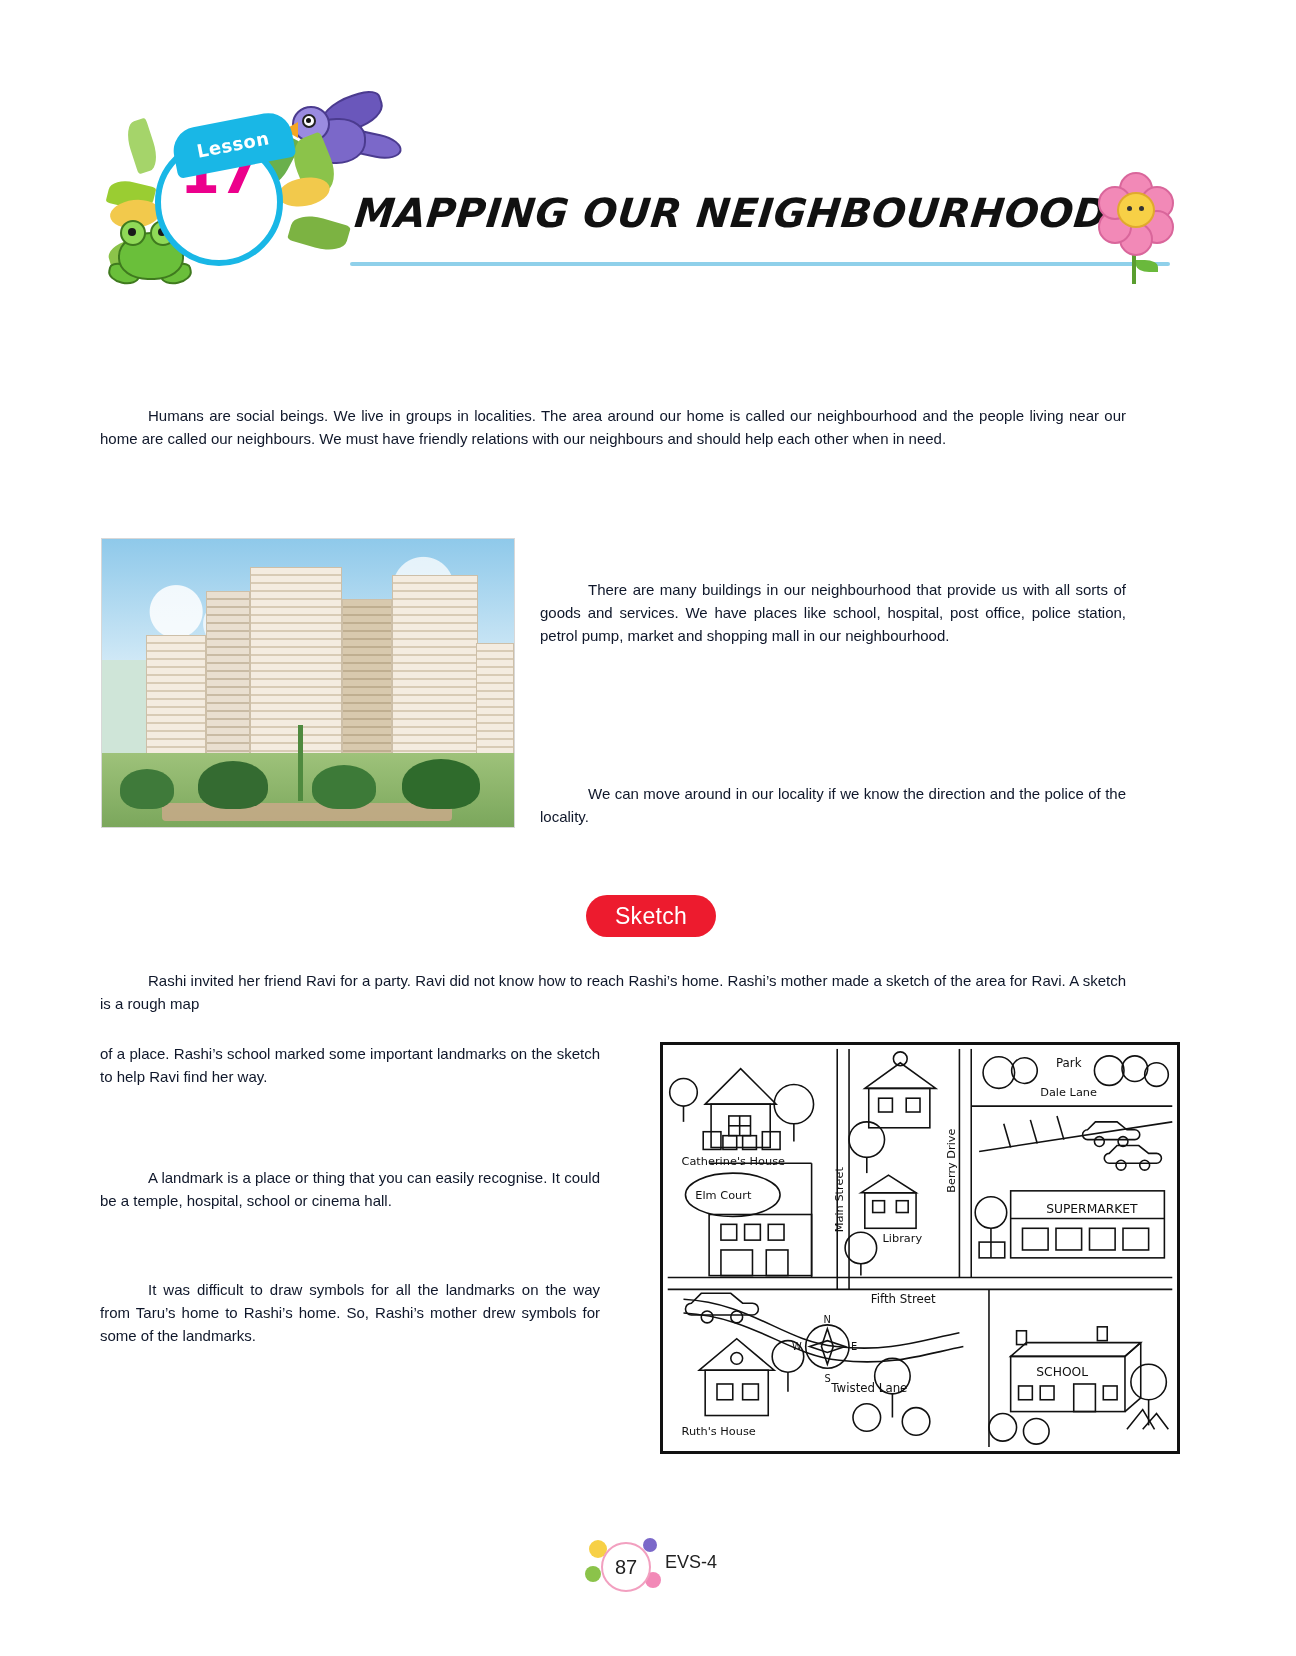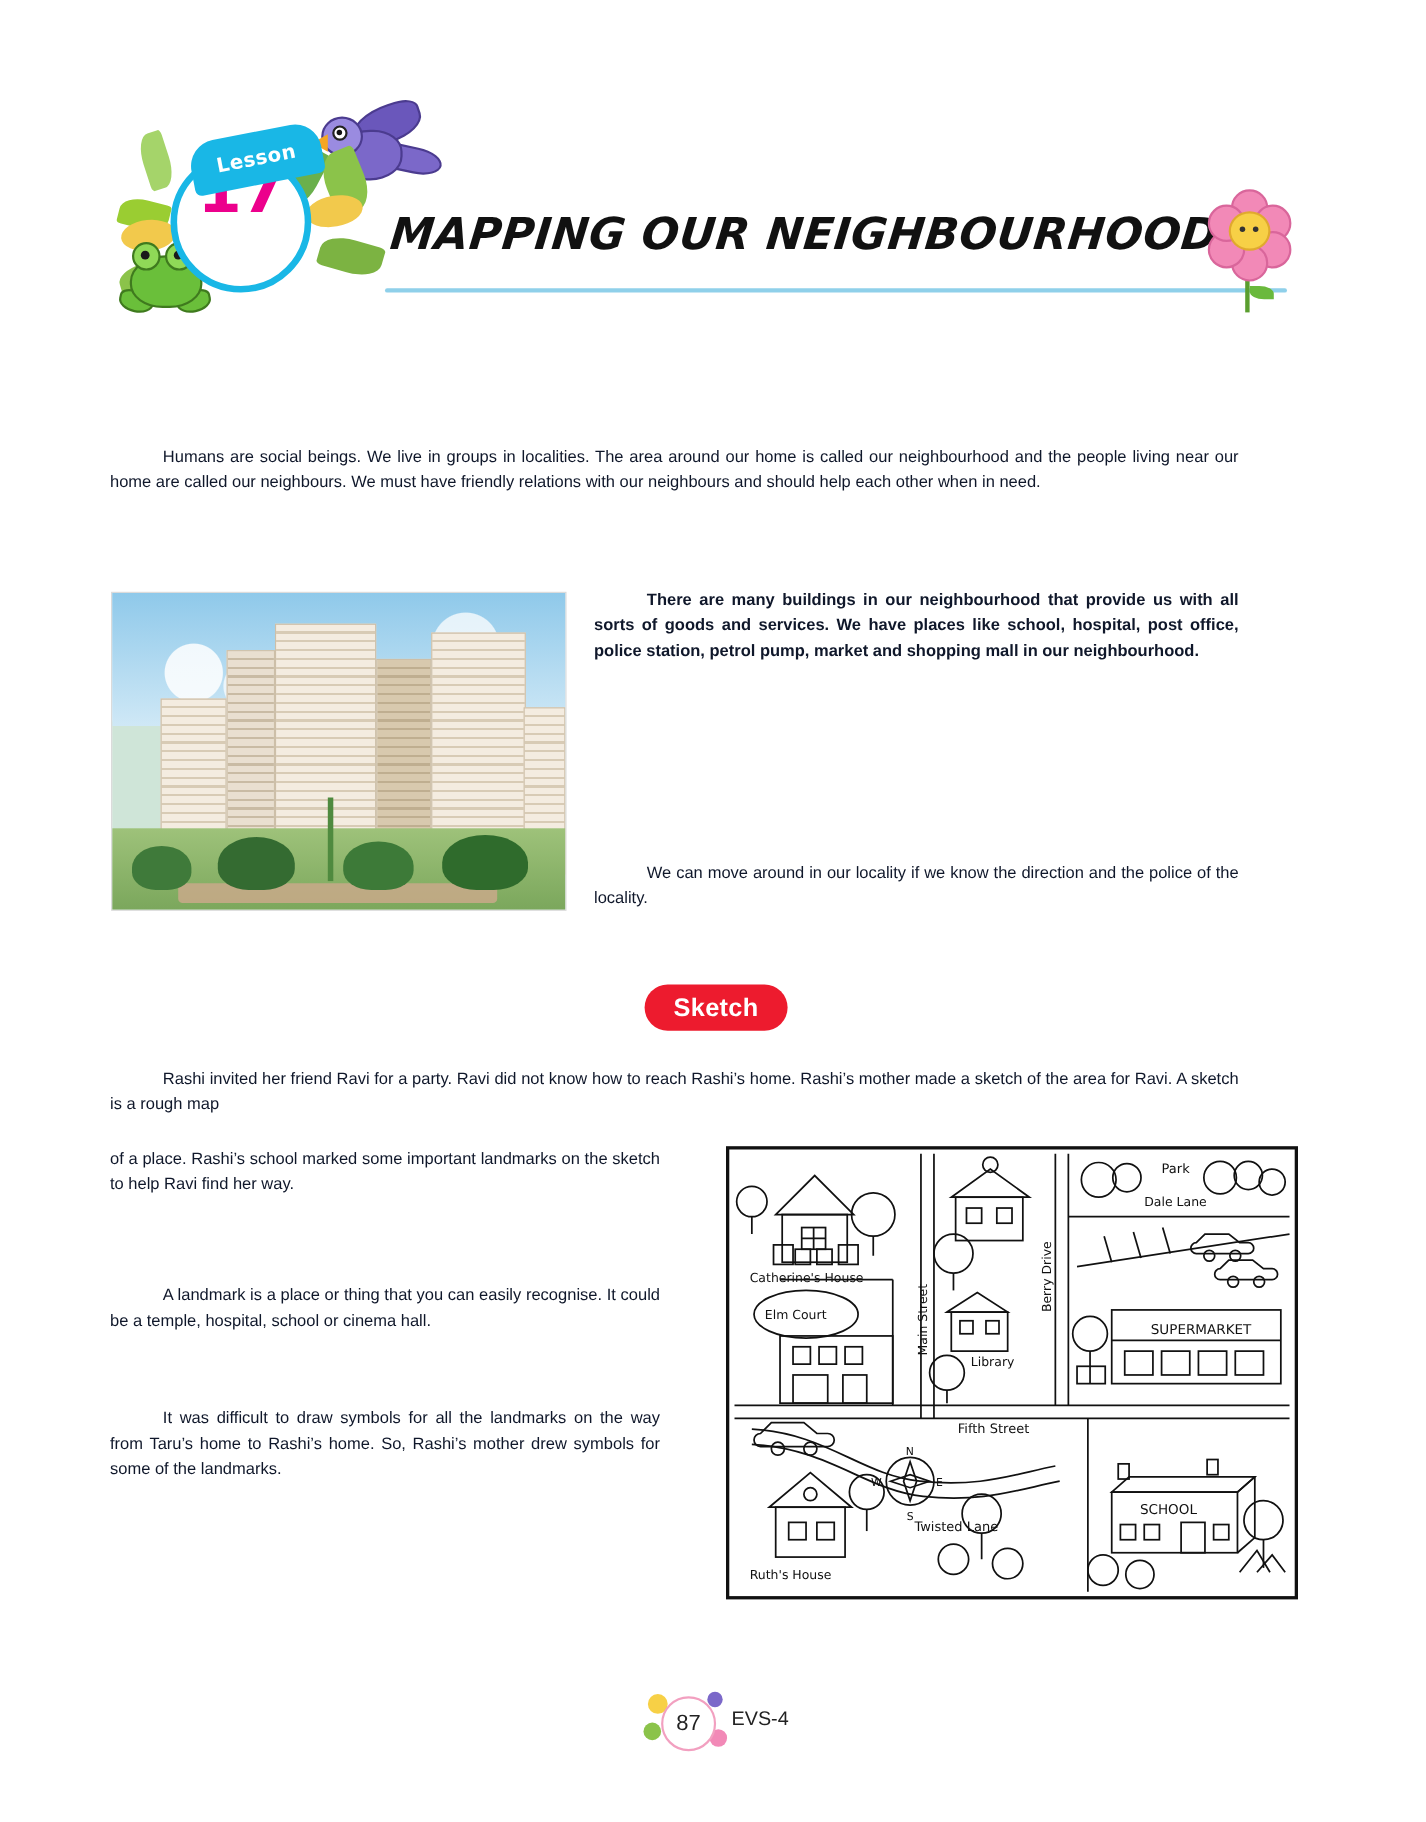--- a/index.html
+++ b/index.html
@@ -329,41 +329,40 @@
     position:absolute; left: 60px; bottom: 6px; width: 290px; height: 18px;
     background: #c9a98a; border-radius: 4px; opacity:.85;
   }
   .mast {
     position:absolute; left: 196px; bottom: 26px; width: 5px; height: 76px;
     background:#4f8a3f;
   }
 
   #p-buildings {
     left: 540px;
-    top: 520px;
+    top: 564px;
     width: 586px;
-    font-weight: bold;
   }
   #p-move {
     left: 540px;
     top: 768px;
     width: 586px;
   }
 
   .sketch-badge {
     position: absolute;
     left: 586px;
     top: 895px;
     width: 130px;
     height: 42px;
     background: #ed1b2e;
     border-radius: 21px;
     color: #ffffff;
     font-size: 23px;
-    font-weight: bold;
+    font-weight: normal;
     display: flex;
     align-items: center;
     justify-content: center;
     letter-spacing: .3px;
   }
 
   #p-rashi {
     left: 100px;
     top: 955px;
     width: 1026px;

